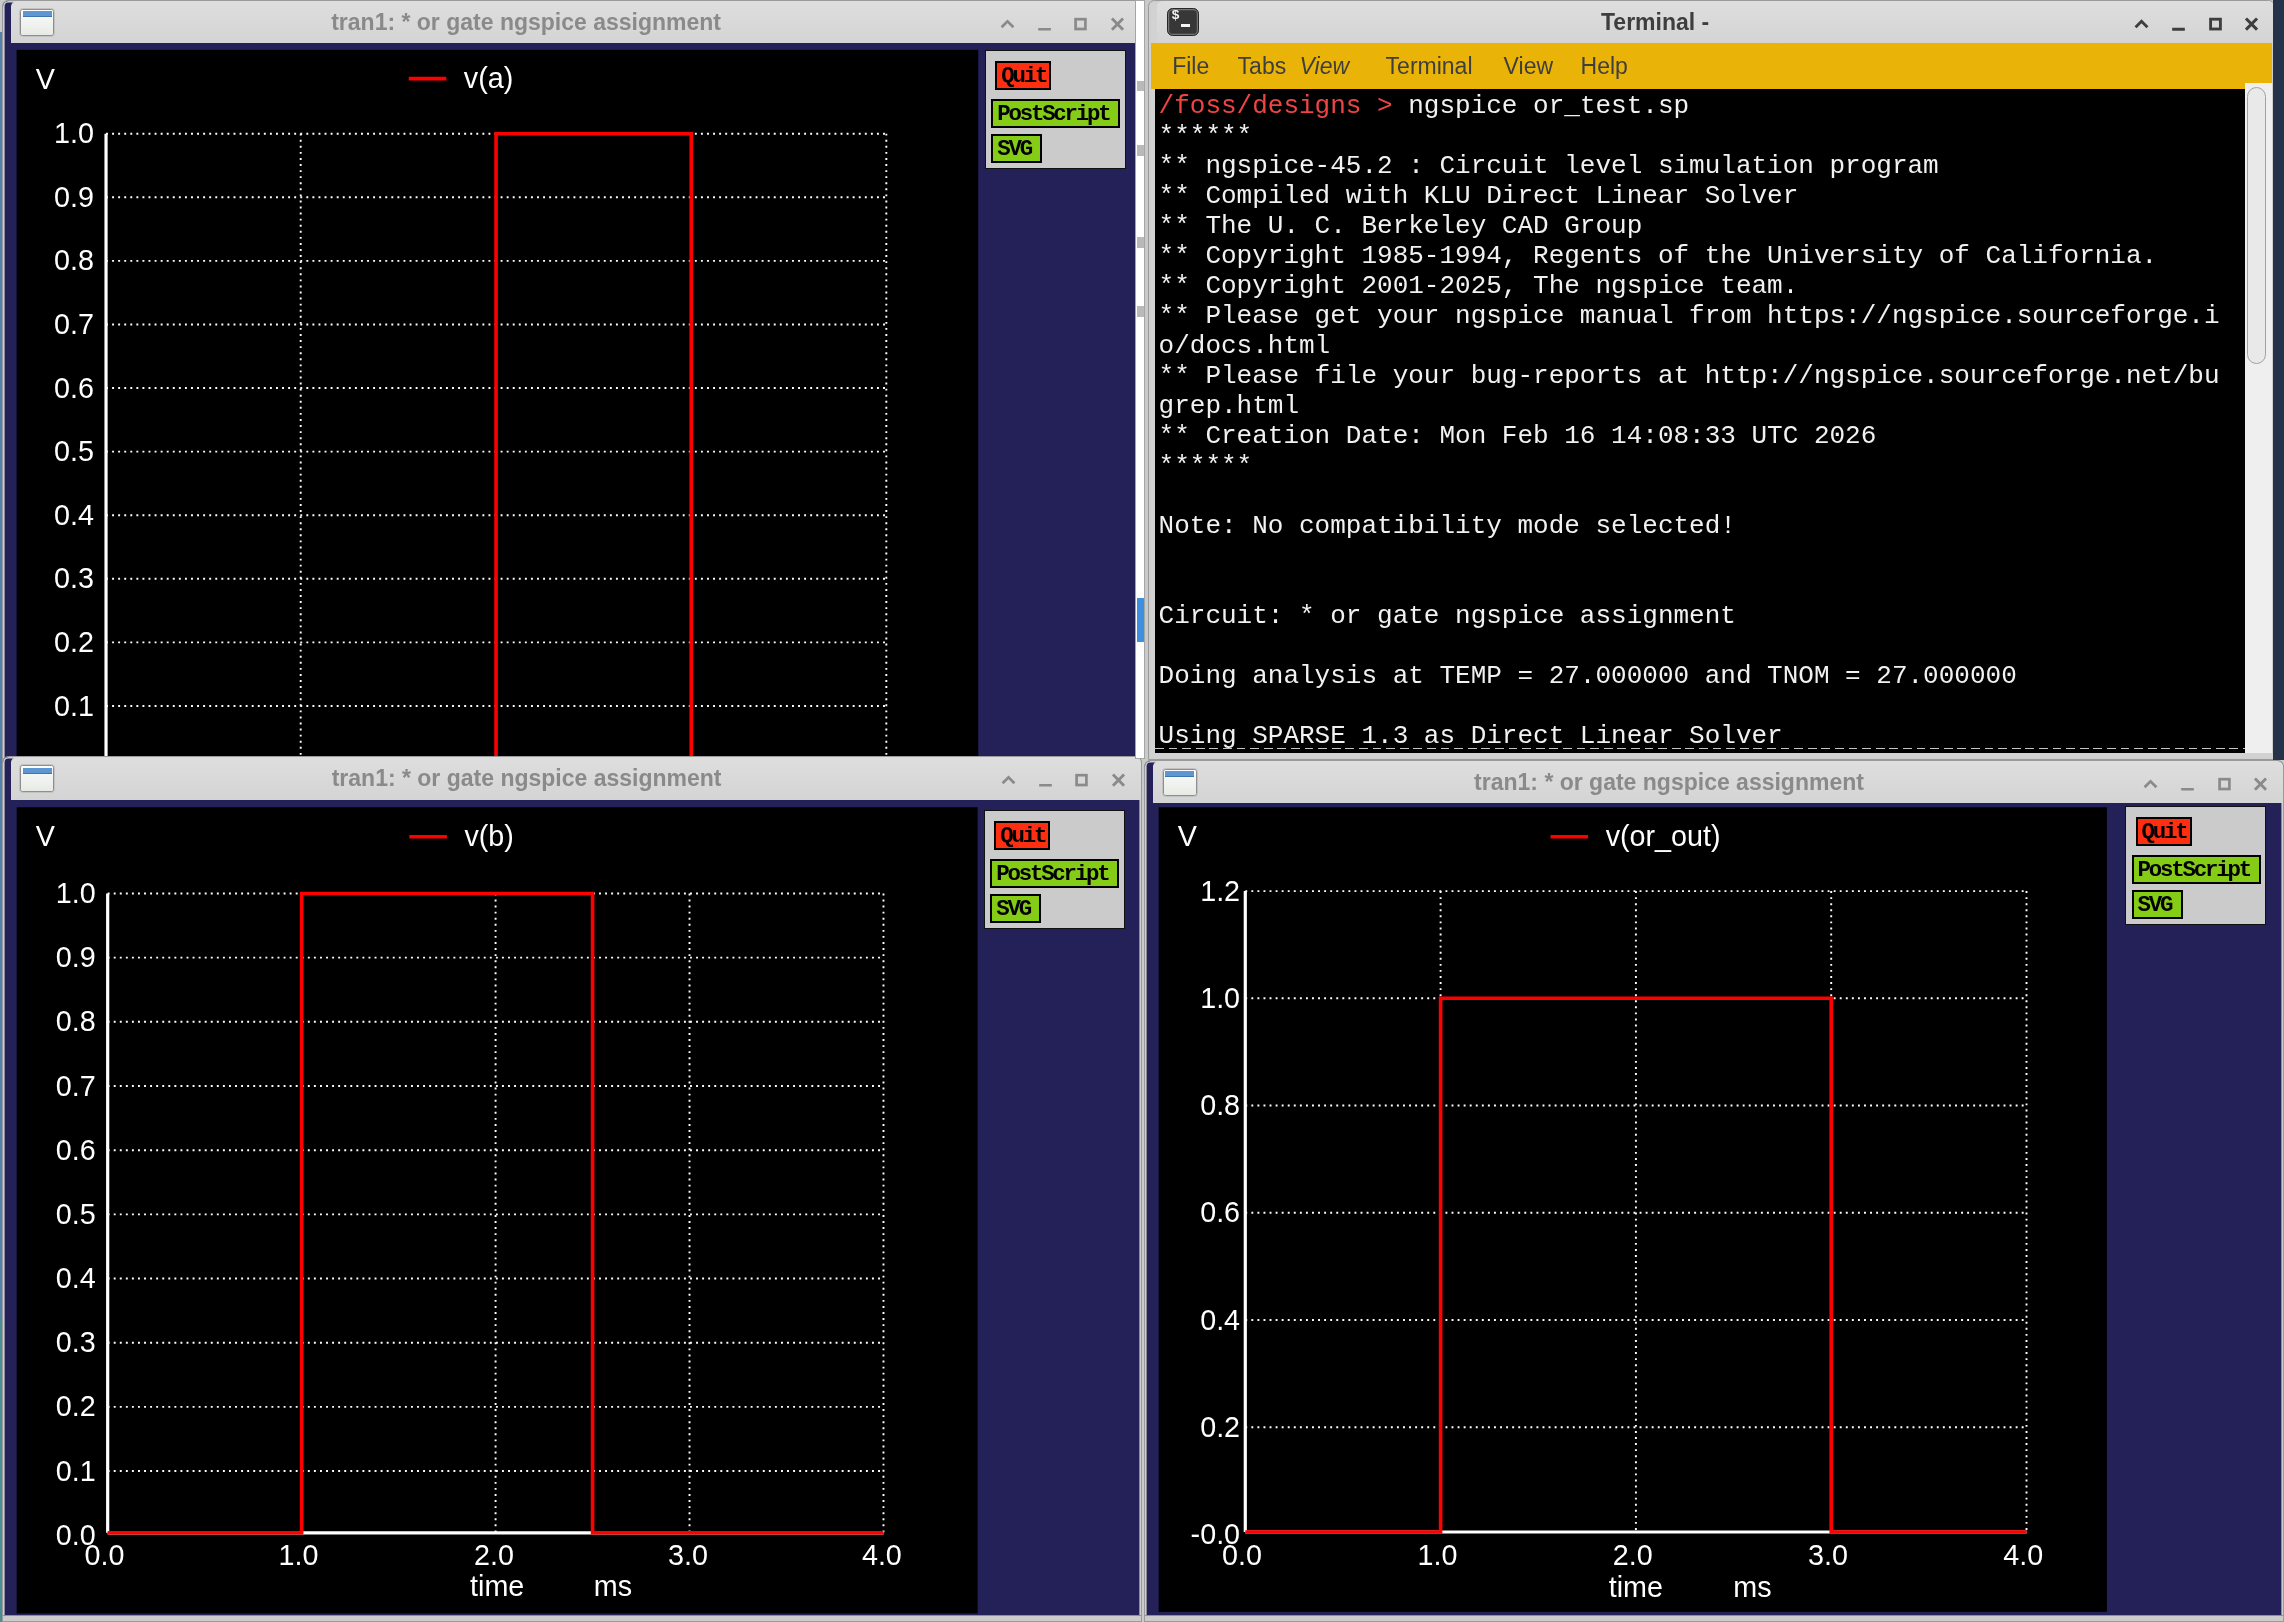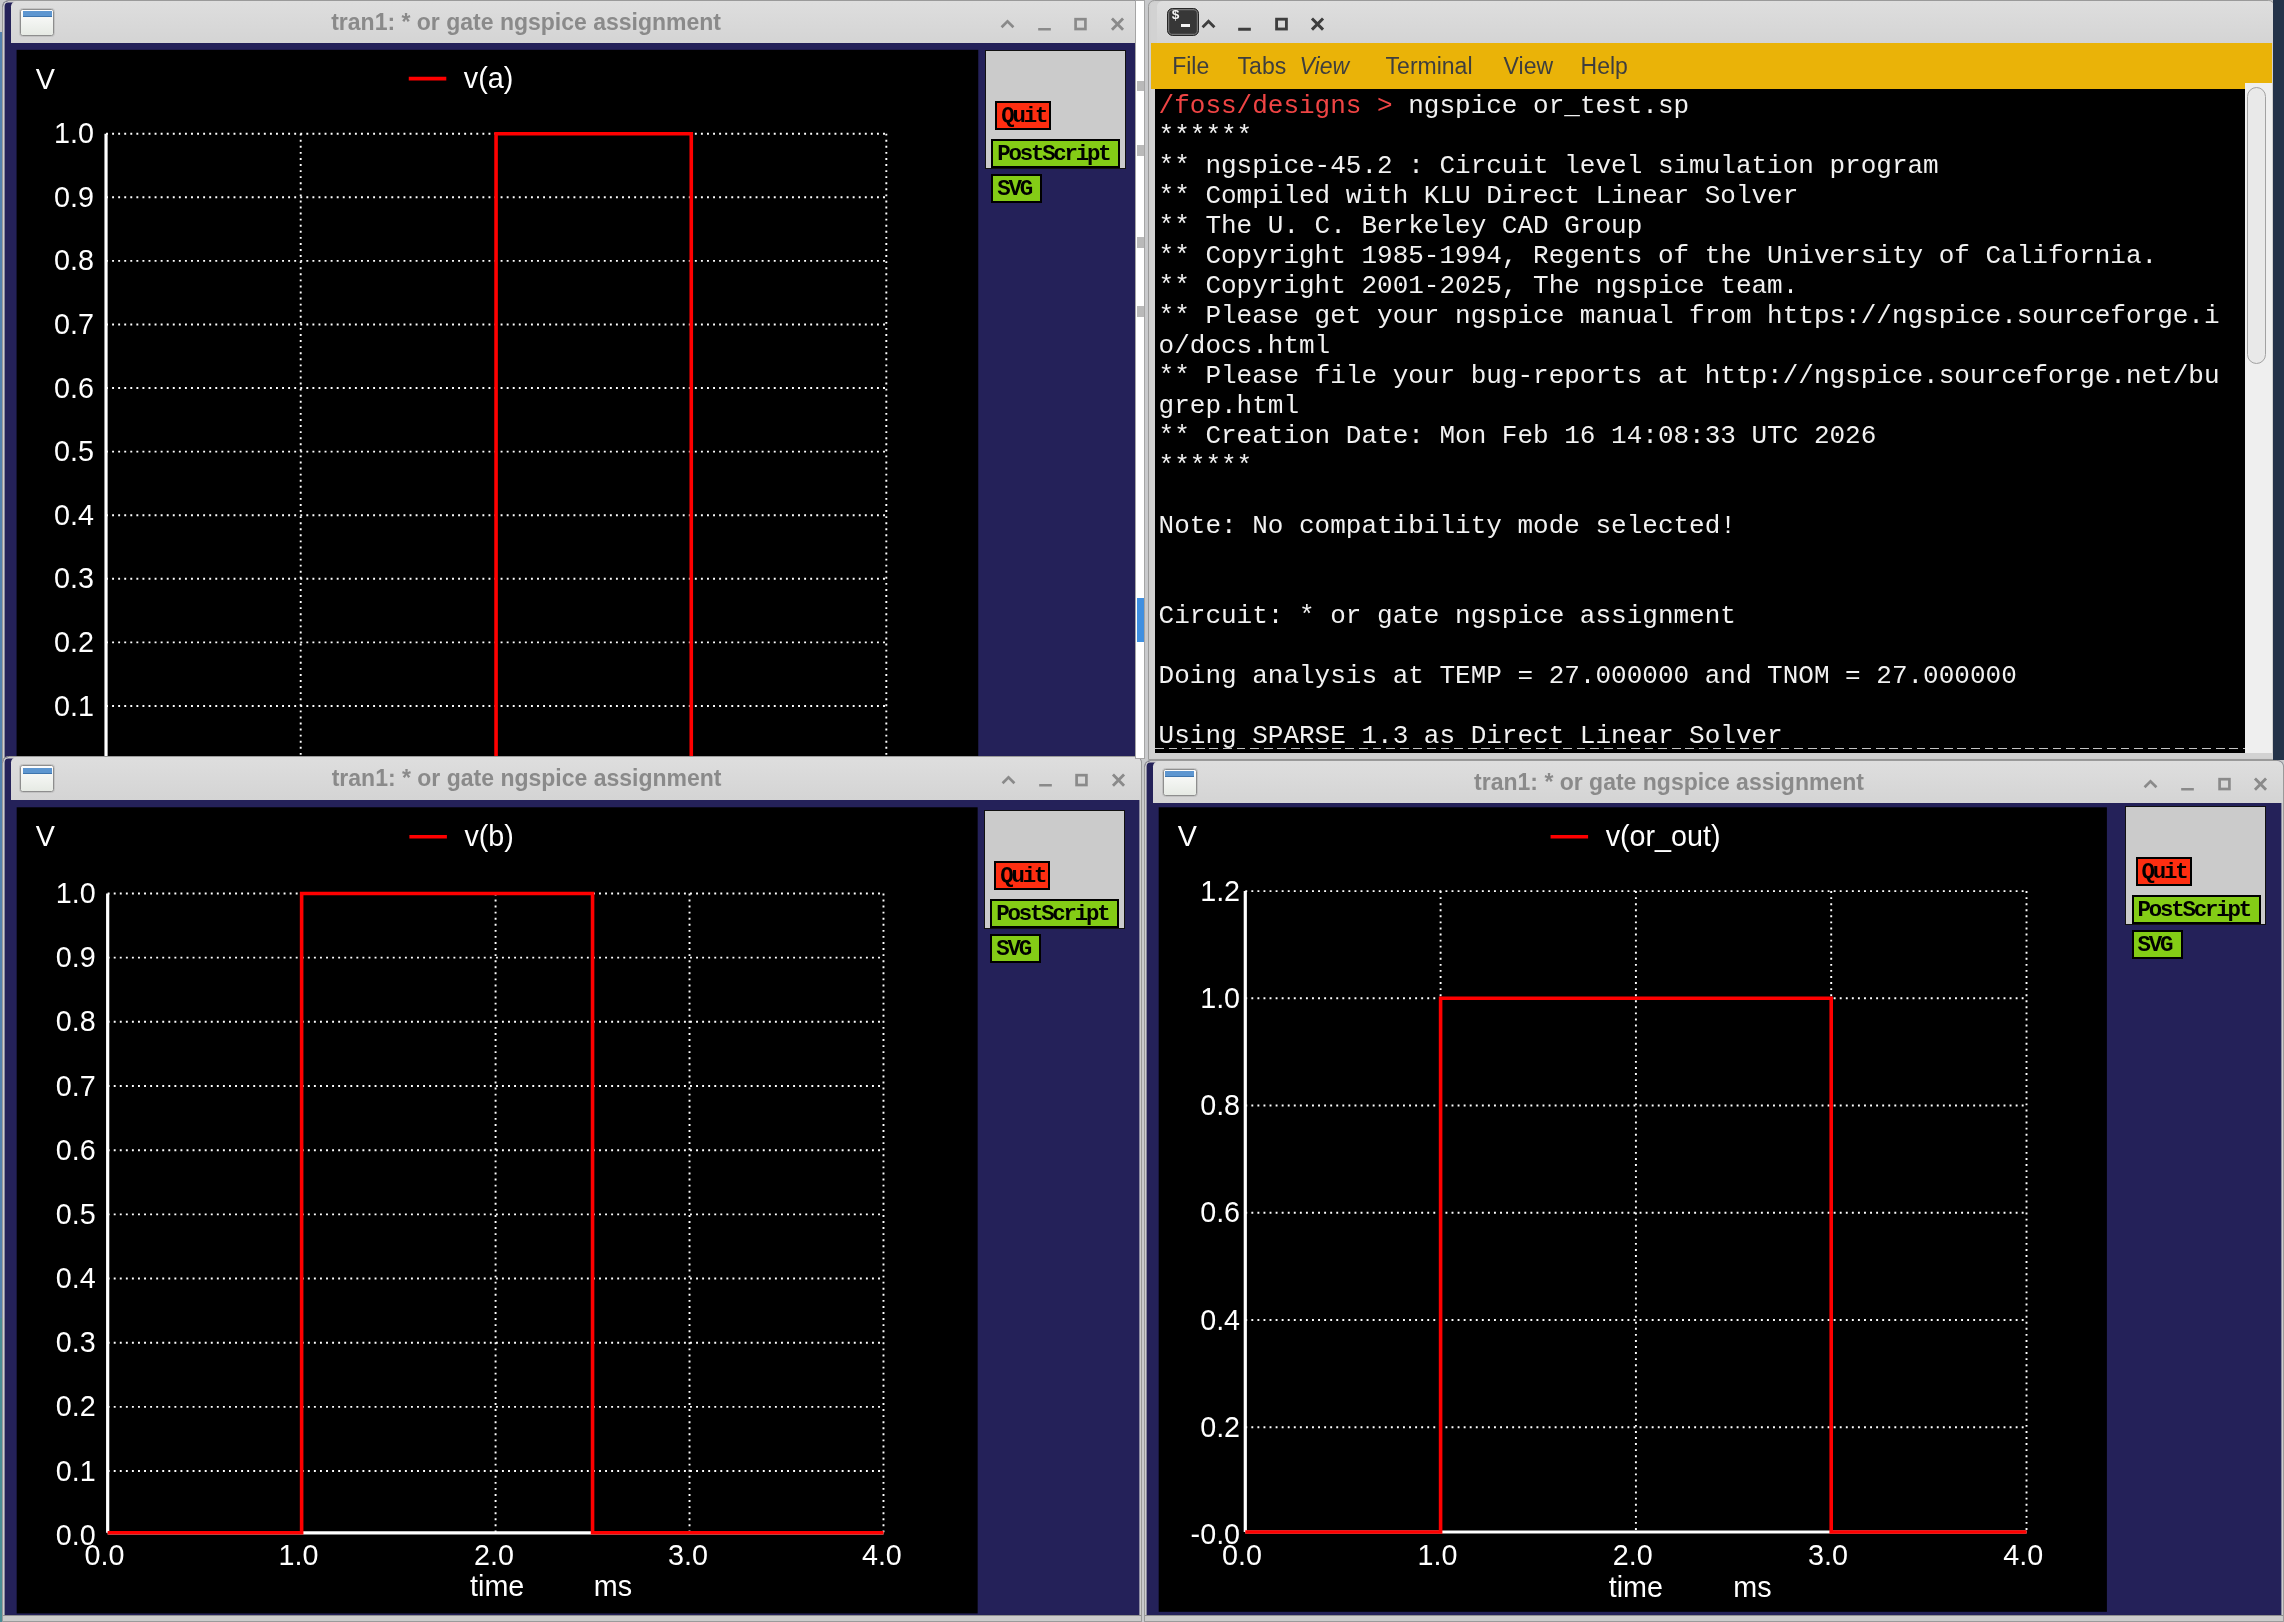--- a/index.html
+++ b/index.html
@@ -17,21 +17,21 @@
 .ticon{width:30px;height:25.6px;background:#373737;border:1.6px solid #272727;
 box-shadow:0 0 0 1.2px #767676 inset;border-radius:5.6px;margin:0 0 0 9.6px;position:relative;}
 .tid{position:absolute;left:4px;top:-0.8px;color:#f4f4f4;font:bold 13.6px "Liberation Mono",monospace;}
 .tiu{position:absolute;left:13.6px;top:14.4px;width:8.8px;height:3.2px;background:#f4f4f4;}
 .pc{position:absolute;left:0;top:0;bottom:0;right:0;}
 .plot{position:absolute;left:0;top:0;}
 .axt{font-family:"Liberation Sans",sans-serif;font-size:36px;fill:#fff;}
 .panel{position:absolute;width:141px;height:119px;background:#cbcbcb;border:1.6px solid #111;box-sizing:border-box;}
 .btn{position:absolute;height:29px;border:2.4px solid #000;box-sizing:border-box;
 font:bold 22.4px "Liberation Mono",monospace;letter-spacing:-2.2px;color:#000;
-display:flex;align-items:center;padding-left:4px;margin-top:40px;}
+display:flex;align-items:center;padding-left:4px;}
 .quit{background:#fe2e11;}
 .blue{background:#84cc16;}
 .term{background:#d2d2d2;border-radius:6.4px 6.4px 0 0;}
 .menubar{position:absolute;left:1.6px;top:42px;right:1.6px;height:46px;background:#eab308;
 font-size:23px;color:#3e3e3e;}
 .menubar span{position:absolute;top:10.4px;}
 .tcontent{position:absolute;left:5.6px;top:88px;width:1092px;bottom:6.4px;background:#000;}
 .wbot{position:absolute;left:0;right:0;bottom:0;height:4.8px;background:#cbcbcb;border-top:0.8px solid #8f8f8f;}
 .tpre{margin:0;position:absolute;left:4px;top:1.6px;font:26px/30px "Liberation Mono",monospace;
 color:#f1f1f1;}
@@ -106,20 +106,21 @@
 <div class="btn blue" style="left:5.6px;top:83px;width:51px;">SVG</div>
 </div>
     </div>
 </div>
 <div class="win term" style="left:1148px;top:0;width:1127px;height:760px;">
 <div class="tb" style="height:42px;">
       <div class="ticon">
         <span class="tid">$</span>
         <span class="tiu"></span>
       </div>
+      <div class="ttl foc" style="position:relative;left:-10.4px;">Terminal -</div>
       <div class="wmb">
 <svg width="19" height="19" viewBox="0 0 24 24">
           <path d="M4.5 16 L12 8.5 L19.5 16" fill="none" stroke="#3e3e3e" stroke-width="3.6"></path>
         </svg>
 <svg width="19" height="19" viewBox="0 0 24 24">
           <line x1="4" y1="18.5" x2="20" y2="18.5" stroke="#3e3e3e" stroke-width="3.6"></line>
         </svg>
 <svg width="19" height="19" viewBox="0 0 24 24">
           <rect x="5.8" y="5.8" width="12.4" height="12.4" fill="none" stroke="#3e3e3e" stroke-width="3.6"></rect>
         </svg>

